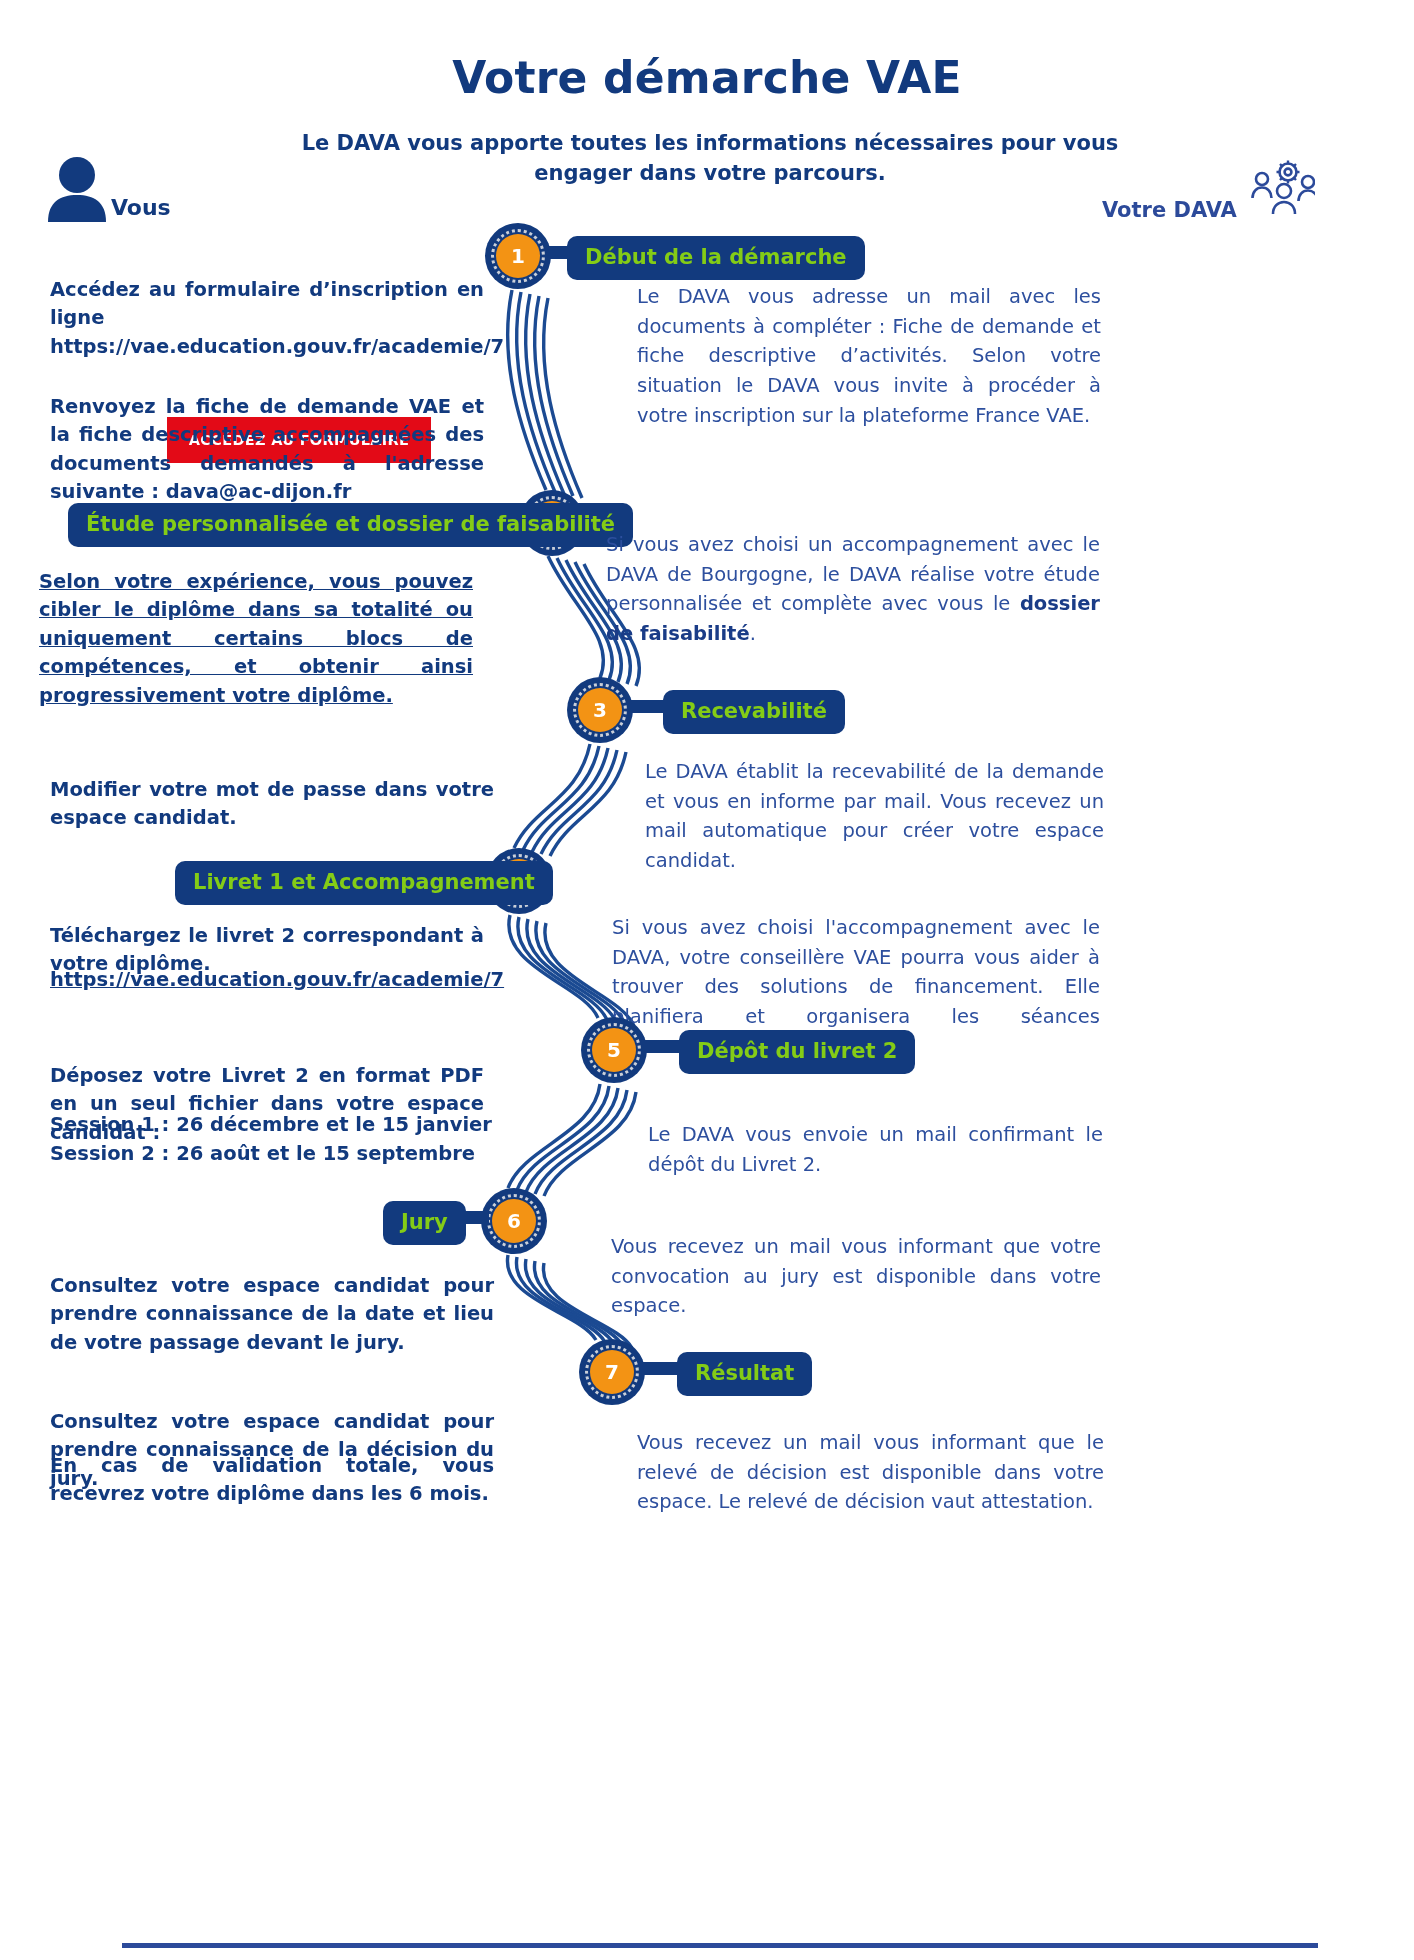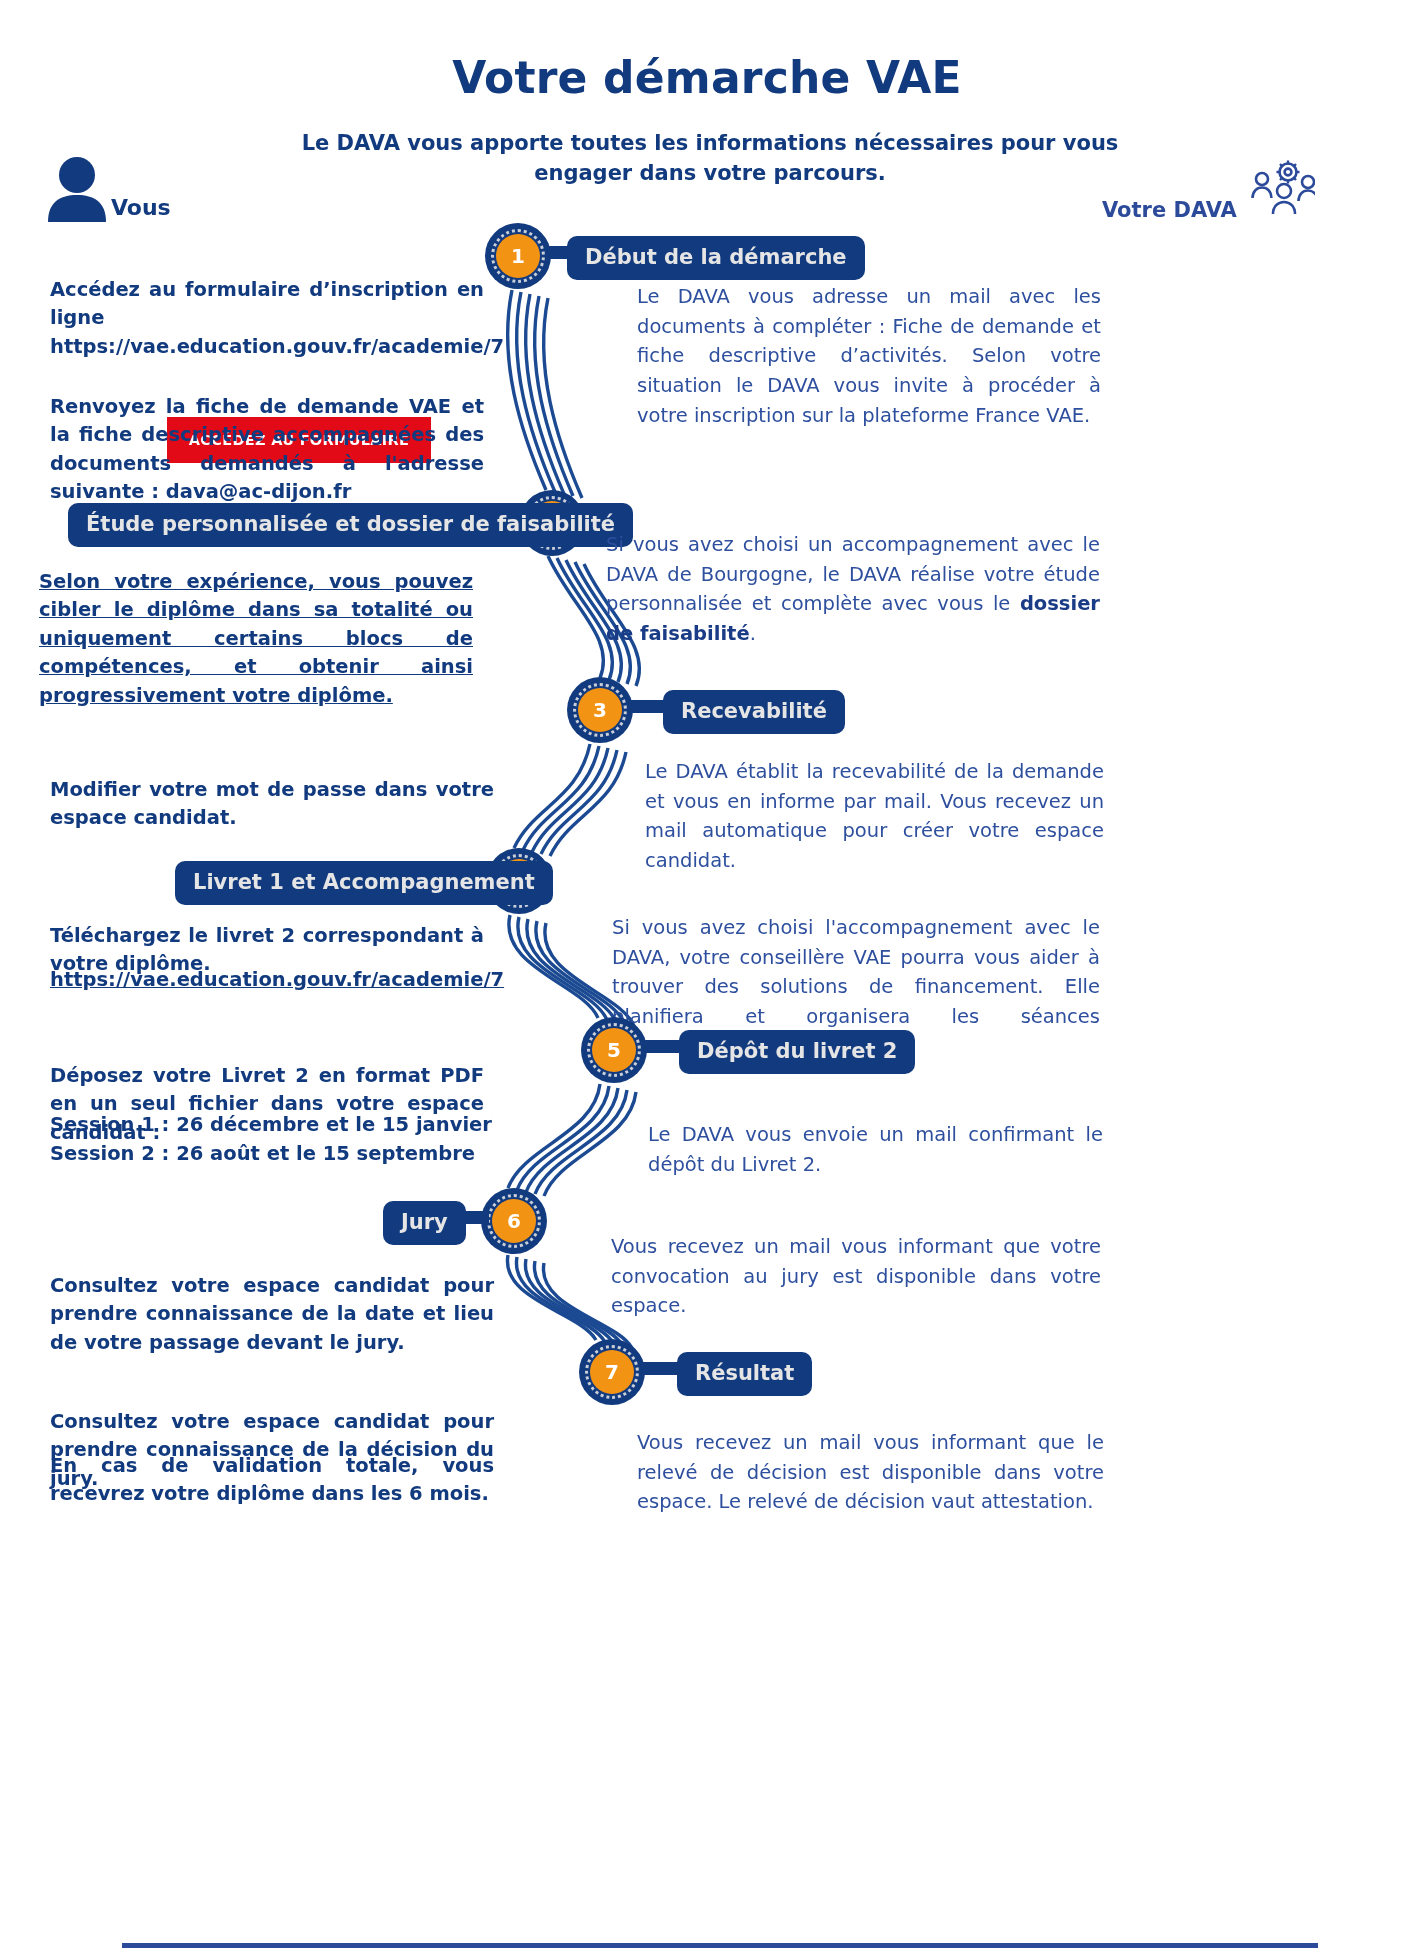--- a/index.html
+++ b/index.html
@@ -38,21 +38,21 @@
   }
   .node .disc{
     position:relative;width:44px;height:44px;border-radius:50%;
     background:#f39314;display:flex;align-items:center;justify-content:center;
     color:#ffffff;font-size:20px;font-weight:bold;
   }
 
   
   .pill{
     position:absolute;background:#123a7e;border-radius:10px;
-    color:#e5e5e5;font-size:21px;font-weight:bold;
+    color:#84cc16;font-size:21px;font-weight:bold;
     padding:9px 18px 11px 18px;white-space:nowrap;
     display:flex;align-items:center;
   }
   .stub{position:absolute;height:13px;background:#123a7e;}
 
   
   .lefttxt{
     position:absolute;color:#123a7e;font-weight:bold;font-size:19.5px;
     line-height:1.46;text-align:justify;
   }

